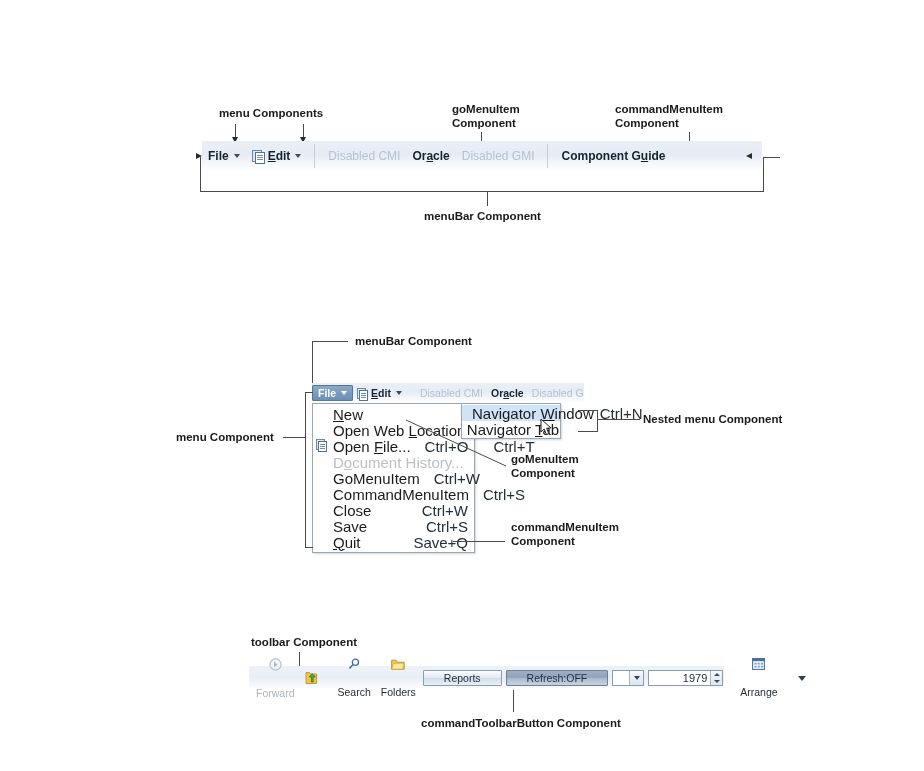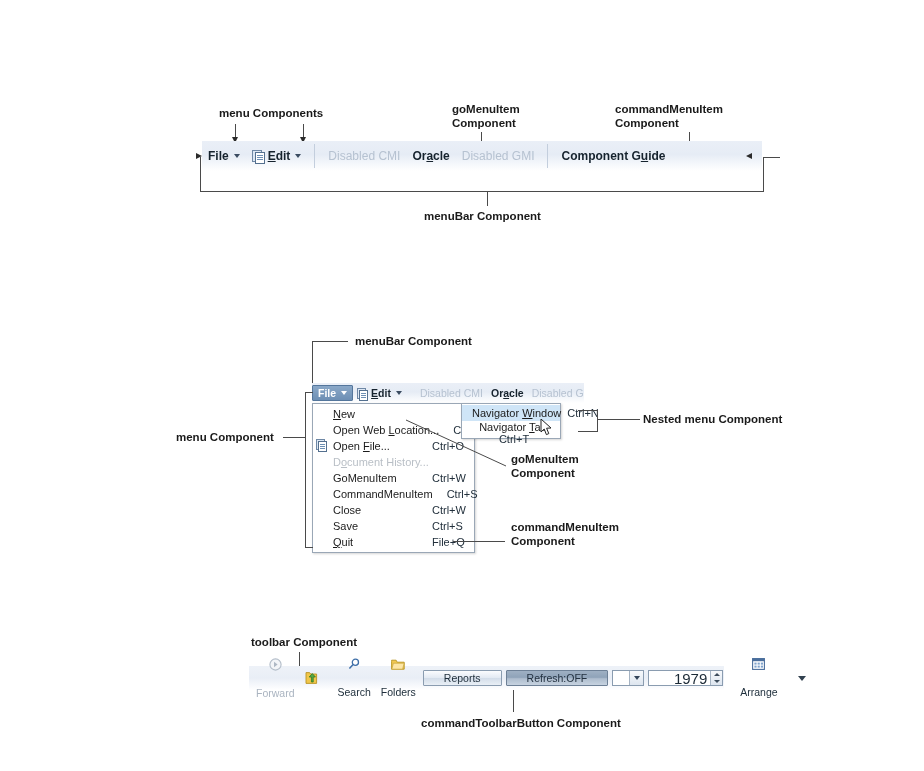--- a/index.html
+++ b/index.html
@@ -126,21 +126,21 @@
     background: #6d8fb4;
     display: block;
   }
 
   
   .menu-pop {
     position: absolute;
     box-sizing: border-box;
     background: #ffffff;
     border: 1px solid #9aa7b6;
-    font-size: 11px;
+    font-size: 15px;
     color: #1b1b1b;
     padding: 2px 0;
     box-shadow: 1px 1px 2px rgba(0,0,0,0.17);
   }
   .mi {
     position: relative;
     display: flex;
     align-items: center;
     height: 16px;
     padding: 0 6px 0 20px;
@@ -237,21 +237,21 @@
     display: flex;
     height: 16px;
     border: 1px solid #8a9cb0;
     background: #ffffff;
     align-items: stretch;
   }
   .tb-spin .num {
     width: 58px;
     text-align: right;
     padding-right: 3px;
-    font-size: 15px;
+    font-size: 11px;
     color: #1c2a36;
     display: flex;
     align-items: center;
     justify-content: flex-end;
     background: #ffffff;
   }
   .tb-spin .arrows {
     width: 11px;
     border-left: 1px solid #a5b3c3;
     background: linear-gradient(to bottom, #f7f9fc 0%, #dde5ef 100%);
@@ -412,21 +412,21 @@
   <div class="mi">
     <span class="label">Close</span>
     <span class="accel">Ctrl+W</span>
   </div>
   <div class="mi">
     <span class="label">Save</span>
     <span class="accel">Ctrl+S</span>
   </div>
   <div class="mi">
     <span class="label"><span class="mnem">Q</span>uit</span>
-    <span class="accel">File+Q</span>
+    <span class="accel">Save+Q</span>
   </div>
 </div>
 
 <div class="menu-pop" style="left:461px; top:403px; width:100px; padding:1px 0;">
   <div class="mi highlight" style="padding-left:10px;">
     <span class="label">Navigator <span class="mnem">W</span>indow</span>
     <span class="accel" style="padding-left:6px;min-width:30px;">Ctrl+N</span>
   </div>
   <div class="mi" style="padding-left:10px;flex-direction:column;">
     <span class="label">Navigator <span class="mnem">T</span>ab</span>

